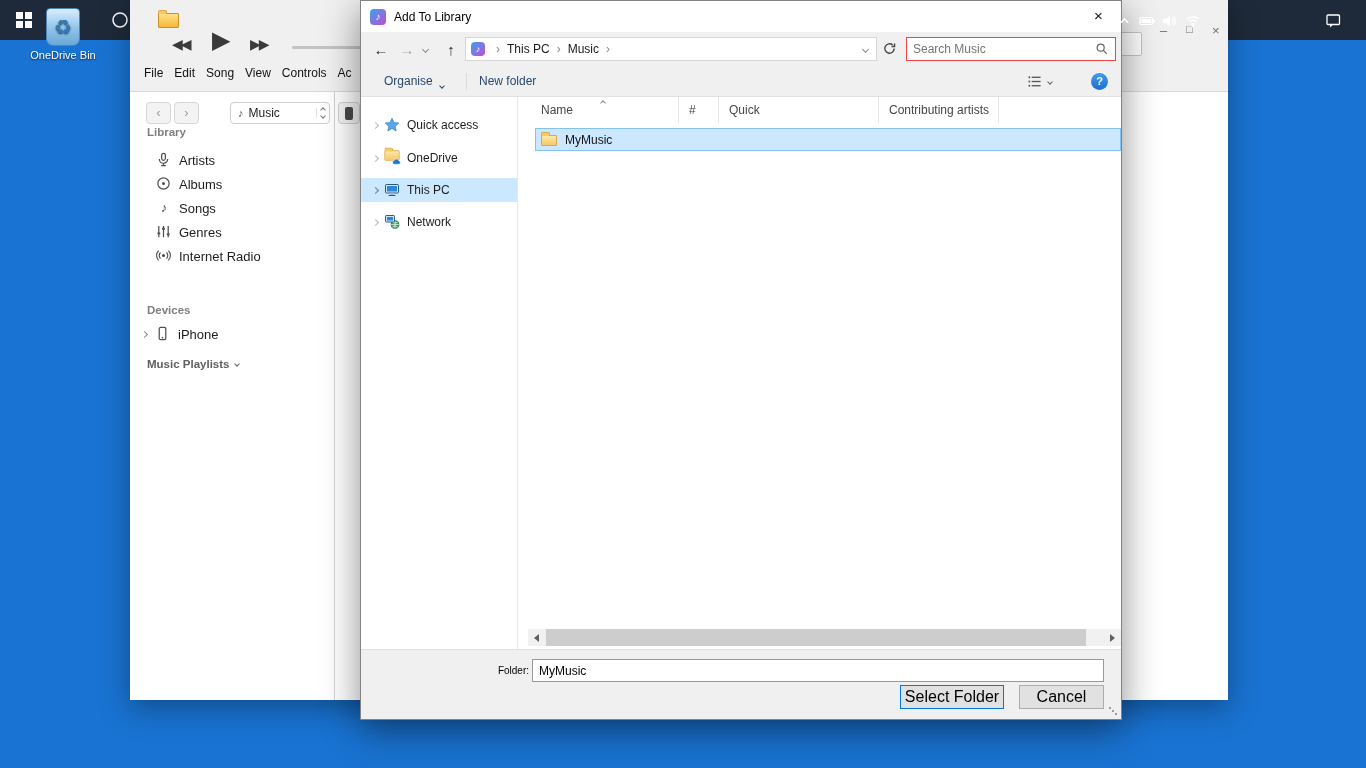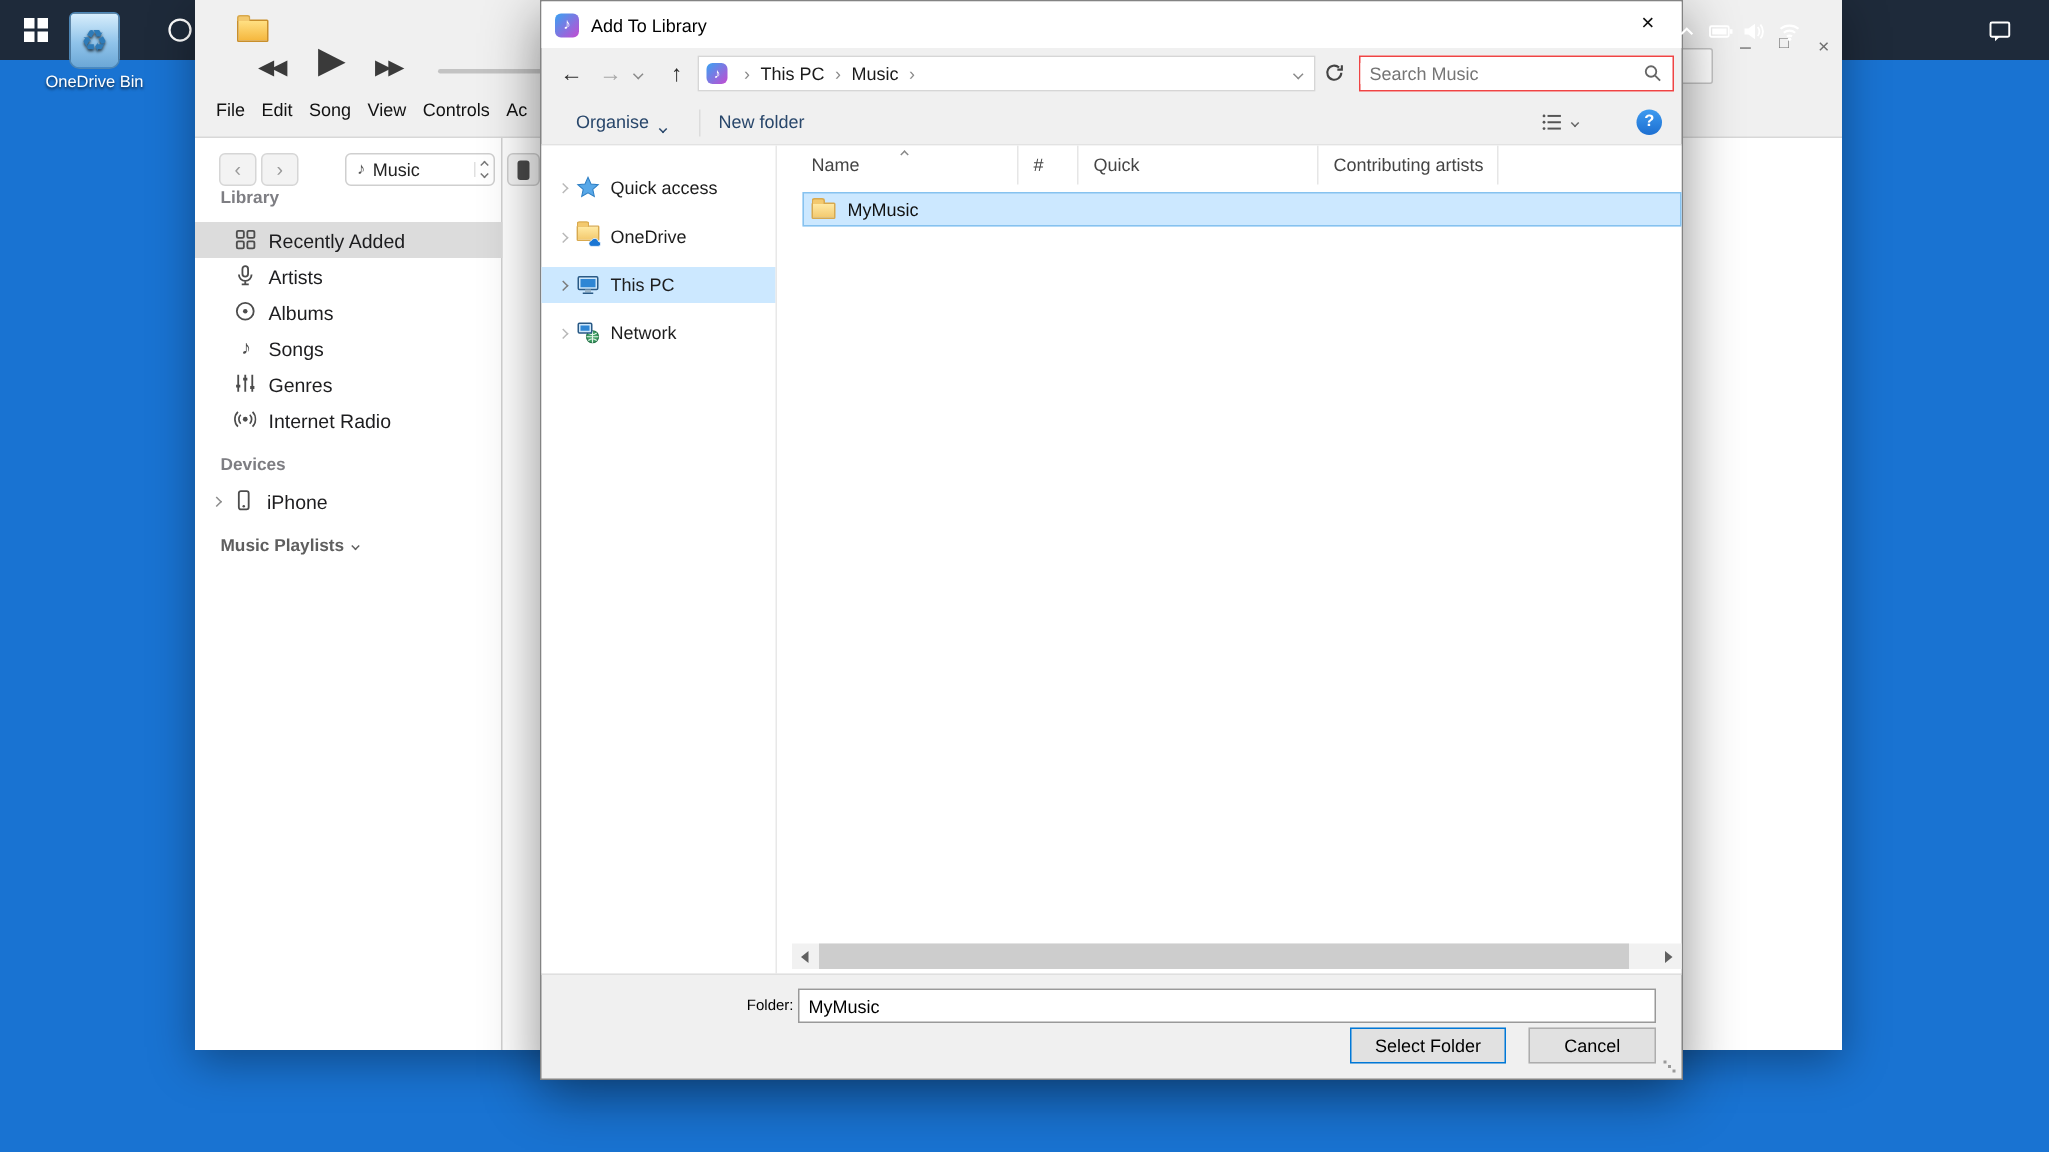--- a/index.html
+++ b/index.html
@@ -46,21 +46,21 @@
   #cmdbar { left:0; top:66px; width:100%; height:30px; border-bottom:1px solid #e2e2e2; font-size:12px; color:#29476b; }
   #dlg-body { left:0; top:96px; width:760px; height:552px; background:#fff; }
   .tree-item { position:absolute; left:0; width:156px; height:24px; display:flex; align-items:center; font-size:12px; color:#1d1d1d; }
   .tree-item .exp { color:#b9b9b9; margin:0 6px 0 12px; }
   .tree-item .ic { width:17px; height:16px; margin-right:6px; display:inline-flex; }
   .tree-item.sel { background:#cce8ff; }
   .col-h { position:absolute; top:0; height:26px; line-height:26px; font-size:12px; color:#454545; padding-left:10px; border-right:1px solid #e6e6e6; }
   .folder { width:16px; height:11px; background:linear-gradient(#ffe9a2,#f3c96e); border:1px solid #d8a94e; border-radius:1px; position:relative; }
   .folder:before { content:''; position:absolute; top:-4px; left:-1px; width:7px; height:3px; background:#f3c96e; border:1px solid #d8a94e; border-bottom:none; border-radius:2px 2px 0 0; }
   .tri { width:0; height:0; display:inline-block; }
-  .btn { position:absolute; height:24px; background:#e1e1e1; font-size:12px; color:#000; text-align:center; line-height:22px; }
+  .btn { position:absolute; height:24px; background:#e1e1e1; font-size:16px; color:#000; text-align:center; line-height:22px; }
 
   
   #taskbar { left:0; bottom:0; width:1366px; height:40px; background:#1e2a3a; display:flex; align-items:stretch; z-index:60; }
   .tb-btn { width:48px; display:flex; align-items:center; justify-content:center; }
   .tb-btn.active { background:rgba(255,255,255,.15); box-shadow:inset 0 -2px 0 #76b9ed; }
   .winlogo { display:grid; grid-template-columns:7px 7px; grid-template-rows:7px 7px; gap:2px; }
   .winlogo i { background:#fff; }
   .tray-ic { position:absolute; top:12px; width:17px; height:17px; display:flex; align-items:center; justify-content:center; }
   input { font-family:inherit; }
 </style>
@@ -109,33 +109,20 @@
             <i class="chv down" style="width:4px;height:4px;"></i>
           </span>
       </div>
       <div class="abs" style="left:208px;top:10px;width:22px;height:22px;background:#f5f5f5;border:1px solid #cfcfcf;border-radius:4px;display:flex;align-items:center;justify-content:center;">
         <i style="width:8px;height:13px;background:#4a4a4a;border-radius:2px;"></i>
       </div>
 
       <div class="abs sb-head" style="left:17px;top:34px;">Library</div>
 
       <div class="abs" style="left:0;top:56px;width:205px;">
-        <div class="sb-item sel">
-          <span class="ic">
-              <svg viewBox="0 0 16 16" width="15" height="15">
-                <g fill="none" stroke="#4d4d4d" stroke-width="1.3">
-                  <rect x="2" y="2" width="5" height="5" rx="1"></rect>
-                  <rect x="9.5" y="2" width="5" height="5" rx="1"></rect>
-                  <rect x="2" y="9.5" width="5" height="5" rx="1"></rect>
-                  <rect x="9.5" y="9.5" width="5" height="5" rx="1"></rect>
-                </g>
-              </svg>
-            </span>
-          <span>Recently Added</span>
-        </div>
         <div class="sb-item">
           <span class="ic">
               <svg viewBox="0 0 16 16" width="15" height="15">
                 <g fill="none" stroke="#4d4d4d" stroke-width="1.3">
                   <rect x="6" y="1.5" width="4" height="7.5" rx="2"></rect>
                   <path d="M3.5 7.5a4.5 4.5 0 0 0 9 0M8 12v2.5M5.5 14.5h5"></path>
                 </g>
               </svg>
             </span>
           <span>Artists</span>

